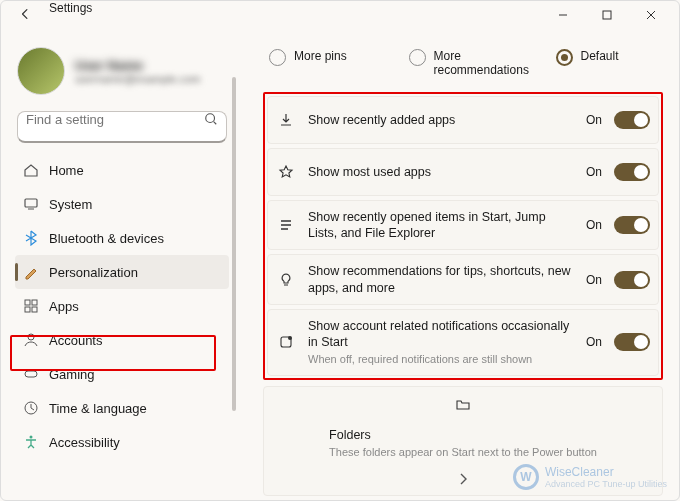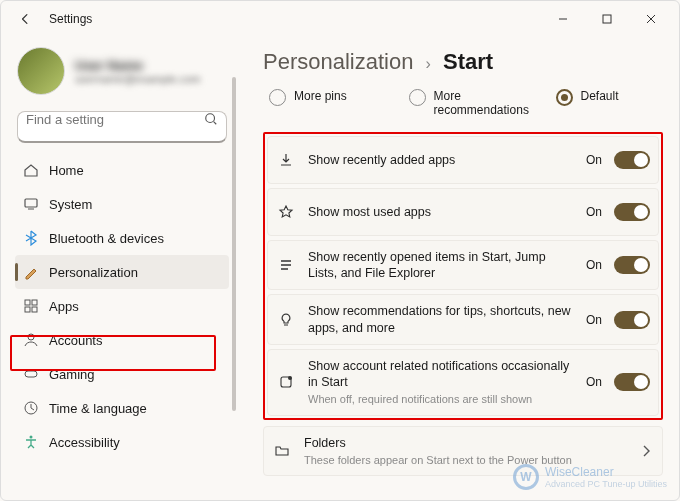--- a/index.html
+++ b/index.html
@@ -10,21 +10,20 @@
     background: #faf8f5;
     width: 680px;
     height: 501px;
     overflow: hidden;
     position: relative;
     border: 1px solid #ddd;
     border-radius: 6px;
   }
   .titlebar {
     display: flex;
-    align-items: center;
     height: 36px;
     padding: 0 6px 0 12px;
   }
   .titlebar .back { width: 26px; height: 26px; display:flex; align-items:center; justify-content:center; }
   .titlebar .title { margin-left: 10px; font-size: 12px; }
   .titlebar .spacer { flex: 1; }
   .winbtn { width: 44px; height: 28px; display:flex; align-items:center; justify-content:center; }
   .winbtn svg { width: 10px; height: 10px; }
 
   .columns { display:flex; height: calc(100% - 36px); }
@@ -75,21 +74,21 @@
   .setrow.last { margin-bottom:0;}
   .seticon { width:20px; height:20px; display:flex; align-items:center; justify-content:center; flex:none;}
   .settext { flex:1; font-size:12.5px; line-height:1.3;}
   .settext .sub { font-size:11px; color:#8a8a8a; margin-top:2px;}
   .onlabel { font-size:12px;}
   .toggle { width:36px; height:18px; border-radius:10px; background:#6a5732; position:relative; flex:none;}
   .toggle::after { content:""; position:absolute; right:2px; top:2px; width:14px; height:14px; border-radius:50%; background:#fff;}
 
   .folders {
     display:flex; align-items:center; gap:12px; min-height:48px;
-    padding:8px 8px; border:1px solid #ece9e4; border-radius:4px; margin-top:6px; background:#f8f6f2;
+    padding:8px 8px; border:1px solid #ece9e4; border-radius:4px; margin-top:6px; background:#f8f6f2;flex-direction:column;
   }
   .chev { width:16px; height:16px;}
 
   .watermark {
     position:absolute; right:12px; bottom:10px; display:flex; align-items:center; gap:6px;
     color:#7aa7d6; opacity:.6; font-size:12px; pointer-events:none;
   }
   .watermark .wcirc { width:26px; height:26px; border:3px solid #7aa7d6; border-radius:50%; display:flex; align-items:center; justify-content:center; font-weight:700;}
   .watermark .wsub { font-size:9px; color:#9fb9d4; display:block;}
 </style>
@@ -224,25 +223,20 @@
       </div>
     </div>
 
     <div class="highlight-red highlight-sidebar"></div>
     <div class="side-scroll-track">
         <div class="side-scroll-thumb"></div>
       </div>
   </div>
 
   <div class="main">
-    <div class="breadcrumb">
-      <span class="p1">Personalization</span>
-      <span class="sep">›</span>
-      <span class="p2">Start</span>
-    </div>
 
     <div class="radios">
       <label class="radio">
         <span class="circ"></span>
         <span class="txt">More pins</span>
       </label>
       <label class="radio">
         <span class="circ"></span>
         <span class="txt">More recommendations</span>
       </label>

